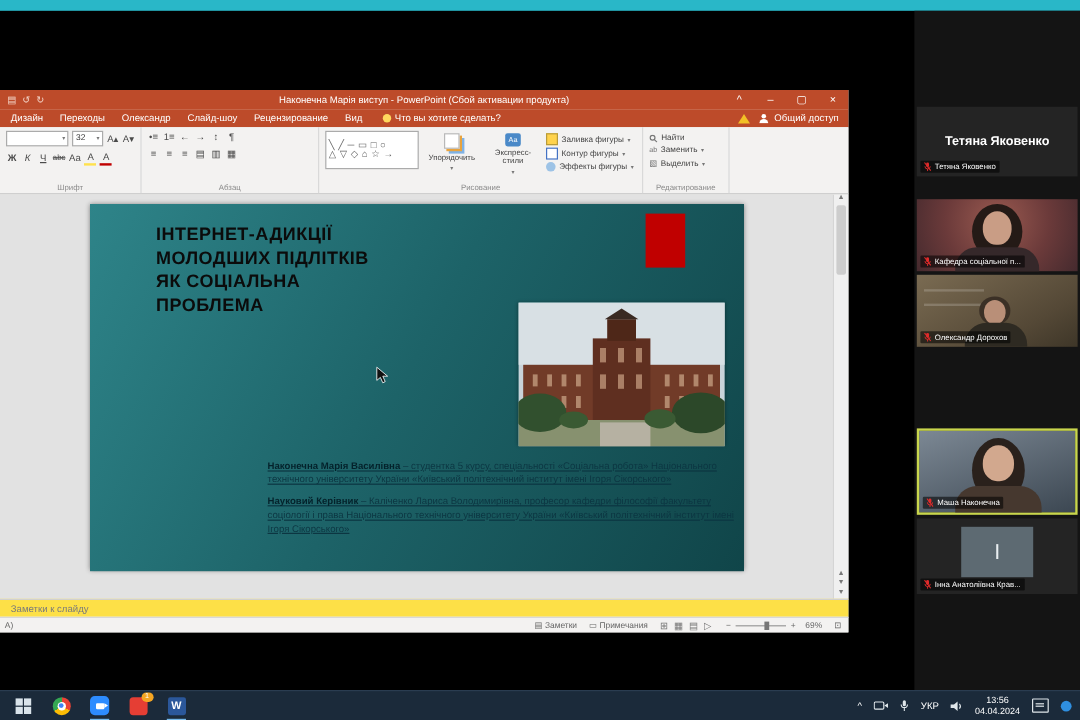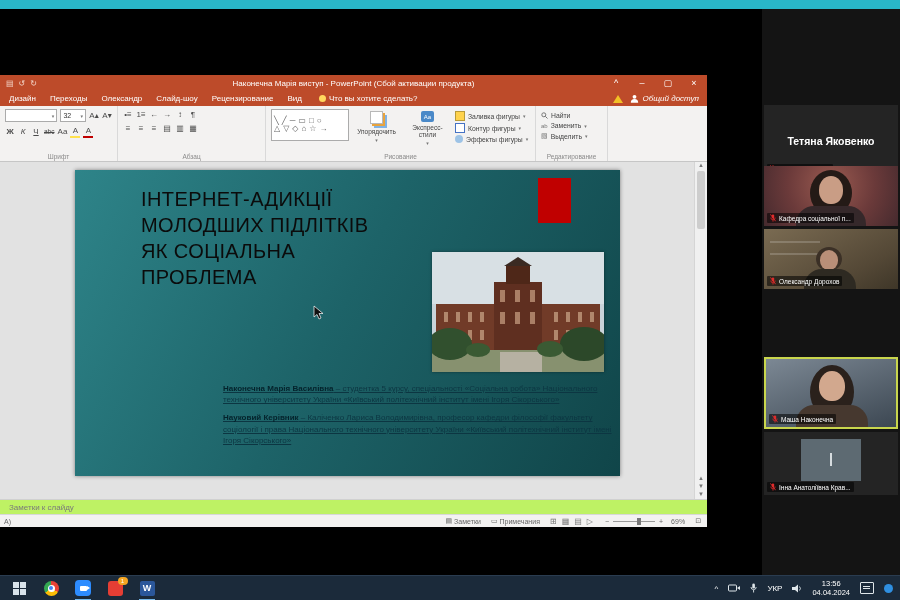--- a/index.html
+++ b/index.html
@@ -15,21 +15,21 @@
   .tb-title{position:absolute;left:0;right:0;text-align:center;font-size:8px;color:#fff;white-space:nowrap;overflow:hidden;}
   .winbtns{margin-left:auto;display:flex;z-index:2;}
   .winbtn{width:26px;height:16px;display:flex;align-items:center;justify-content:center;color:#fff;font-size:9px;}
   
   .tabsrow{height:15px;background:#bd4b2a;display:flex;align-items:center;color:#fff;font-size:8px;padding-left:2px;}
   .tab{padding:0 7px;height:100%;display:flex;align-items:center;white-space:nowrap;}
   .tellme{display:flex;align-items:center;gap:3px;margin-left:10px;white-space:nowrap;}
   .bulb{width:7px;height:7px;border-radius:50%;background:#ffd75e;display:inline-block;}
   .tabs-right{margin-left:auto;display:flex;align-items:center;gap:7px;padding-right:8px;}
   .warn{width:0;height:0;border-left:5px solid transparent;border-right:5px solid transparent;border-bottom:8px solid #f2c026;}
-  .share{display:flex;align-items:flex-start;gap:4px;white-space:nowrap;font-style:italic;}
+  .share{display:flex;align-items:flex-start;gap:4px;white-space:nowrap;}
   
   .ribbon{height:55px;background:#f3f2f1;border-bottom:1px solid #c6c6c6;display:flex;font-size:7px;color:#555;}
   .rgroup{position:relative;height:100%;border-right:1px solid #d9d9d9;padding:3px 5px 10px 5px;box-sizing:border-box;}
   .glabel{position:absolute;bottom:1px;left:0;right:0;text-align:center;font-size:6.5px;color:#8a8a8a;white-space:nowrap;}
   .rrow{display:flex;align-items:center;gap:3px;margin-bottom:3px;}
   .combo{background:#fff;border:1px solid #ababab;height:11px;font-size:7px;display:flex;align-items:center;justify-content:space-between;padding:0 2px;color:#333;}
   .ri{display:inline-flex;align-items:center;justify-content:center;min-width:10px;height:11px;font-size:8px;color:#4a4a4a;}
   .caret{font-size:5px;color:#777;}
   .shapesbox{width:78px;height:32px;background:#fff;border:1px solid #ababab;display:flex;flex-direction:column;justify-content:center;padding:1px 2px;box-sizing:border-box;}
   .shapesrow{display:flex;gap:3px;font-size:8px;color:#666;line-height:1;}
@@ -42,34 +42,34 @@
   .ic-fill{width:8px;height:8px;background:#ffd34d;border:1px solid #b89b3a;}
   .ic-line{width:8px;height:8px;border:1px solid #4472c4;background:#fff;}
   .ic-fx{width:8px;height:8px;border-radius:50%;background:#9dc3e6;}
   .editrows{display:flex;flex-direction:column;gap:3px;padding-top:3px;}
   .editrow{display:flex;align-items:center;gap:3px;color:#444;font-size:6.8px;white-space:nowrap;}
   
   .editor{position:absolute;top:87px;left:0;width:707px;height:337px;background:#e2e2e2;overflow:hidden;}
   .slide{position:absolute;left:75px;top:8px;width:545px;height:306px;
          background:linear-gradient(118deg,#2e8489 0%,#1d6368 48%,#104549 100%);
          box-shadow:0 0 4px rgba(0,0,0,.45);}
-  .slide-title{position:absolute;left:66px;top:16px;width:345px;font-size:20px;font-weight:normal;color:#0b0b0b;
+  .slide-title{position:absolute;left:55px;top:16px;width:345px;font-size:15px;font-weight:bold;color:#0b0b0b;
                line-height:1.3;white-space:pre-line;letter-spacing:.4px;}
   .red-rect{position:absolute;left:463px;top:8px;width:33px;height:45px;background:#c00000;}
   .building{position:absolute;left:357px;top:82px;width:172px;height:120px;box-shadow:0 0 3px rgba(0,0,0,.4);}
   .slide-body{position:absolute;left:148px;top:213px;width:400px;font-size:8px;color:#0c3642;line-height:1.4;}
   .slide-body p{margin:0 0 7px 0;text-decoration:underline;}
   .lead{font-weight:bold;color:#04222b;}
   .cursor{position:absolute;left:313px;top:143px;z-index:5;}
   .vscroll{position:absolute;right:0;top:0;width:12px;height:337px;background:#f0f0f0;border-left:1px solid #d5d5d5;
            display:flex;flex-direction:column;align-items:center;font-size:6px;color:#777;}
   .vthumb{width:8px;height:58px;background:#cdcdcd;border-radius:2px;margin-top:3px;}
   .vnav{margin-top:auto;display:flex;flex-direction:column;align-items:center;gap:2px;padding-bottom:2px;}
   
-  .notes{position:absolute;top:424px;left:0;width:707px;height:15px;background:#bef264;border-top:1px solid #d0d0d0;
+  .notes{position:absolute;top:424px;left:0;width:707px;height:15px;background:#fde047;border-top:1px solid #d0d0d0;
          font-size:8px;color:#7a7a7a;display:flex;align-items:center;padding-left:9px;box-sizing:border-box;}
   .statusbar{position:absolute;top:439px;left:0;width:707px;height:13px;background:#f3f2f1;border-top:1px solid #d8d8d8;
              font-size:7px;color:#666;display:flex;align-items:center;box-sizing:border-box;padding:0 4px;}
   .sb-item{display:flex;align-items:center;gap:2px;margin-right:10px;white-space:nowrap;}
   .views{display:flex;gap:5px;font-size:8px;color:#777;margin-right:12px;}
   .zoomctl{display:flex;align-items:center;gap:4px;margin-right:8px;}
   .ztrack{width:42px;height:1px;background:#9a9a9a;position:relative;}
   .zthumb{position:absolute;left:24px;top:-3px;width:4px;height:7px;background:#777;}
   
   .sidebar{position:absolute;left:762px;top:9px;width:138px;height:566px;background:#141414;}
@@ -378,21 +378,21 @@
           </span>
         <span>+</span>
       </span>
       <span class="sb-item">69%</span>
       <span class="sb-item" style="margin-right:2px;">⊡</span>
     </div>
   </div>
 
   <div class="sidebar">
 
-    <div class="tile" style="top:96px;height:72px;">
+    <div class="tile" style="top:80px;height:58px;">
       <div class="bigname">Тетяна Яковенко</div>
       <div class="plabel">
         <svg width="6" height="8" viewBox="0 0 6 8">
             <rect x="1.8" y="0.4" width="2.4" height="4" rx="1.2" fill="#e02b2b"></rect>
             <path d="M0.8 3.6 a2.2 2.2 0 0 0 4.4 0" stroke="#e02b2b" fill="none" stroke-width="0.8"></path>
             <line x1="3" y1="5.8" x2="3" y2="7.6" stroke="#e02b2b" stroke-width="0.8"></line>
             <line x1="0.4" y1="0.4" x2="5.6" y2="7.2" stroke="#e02b2b" stroke-width="0.9"></line>
           </svg>
         <span>Тетяна Яковенко</span>
       </div>

